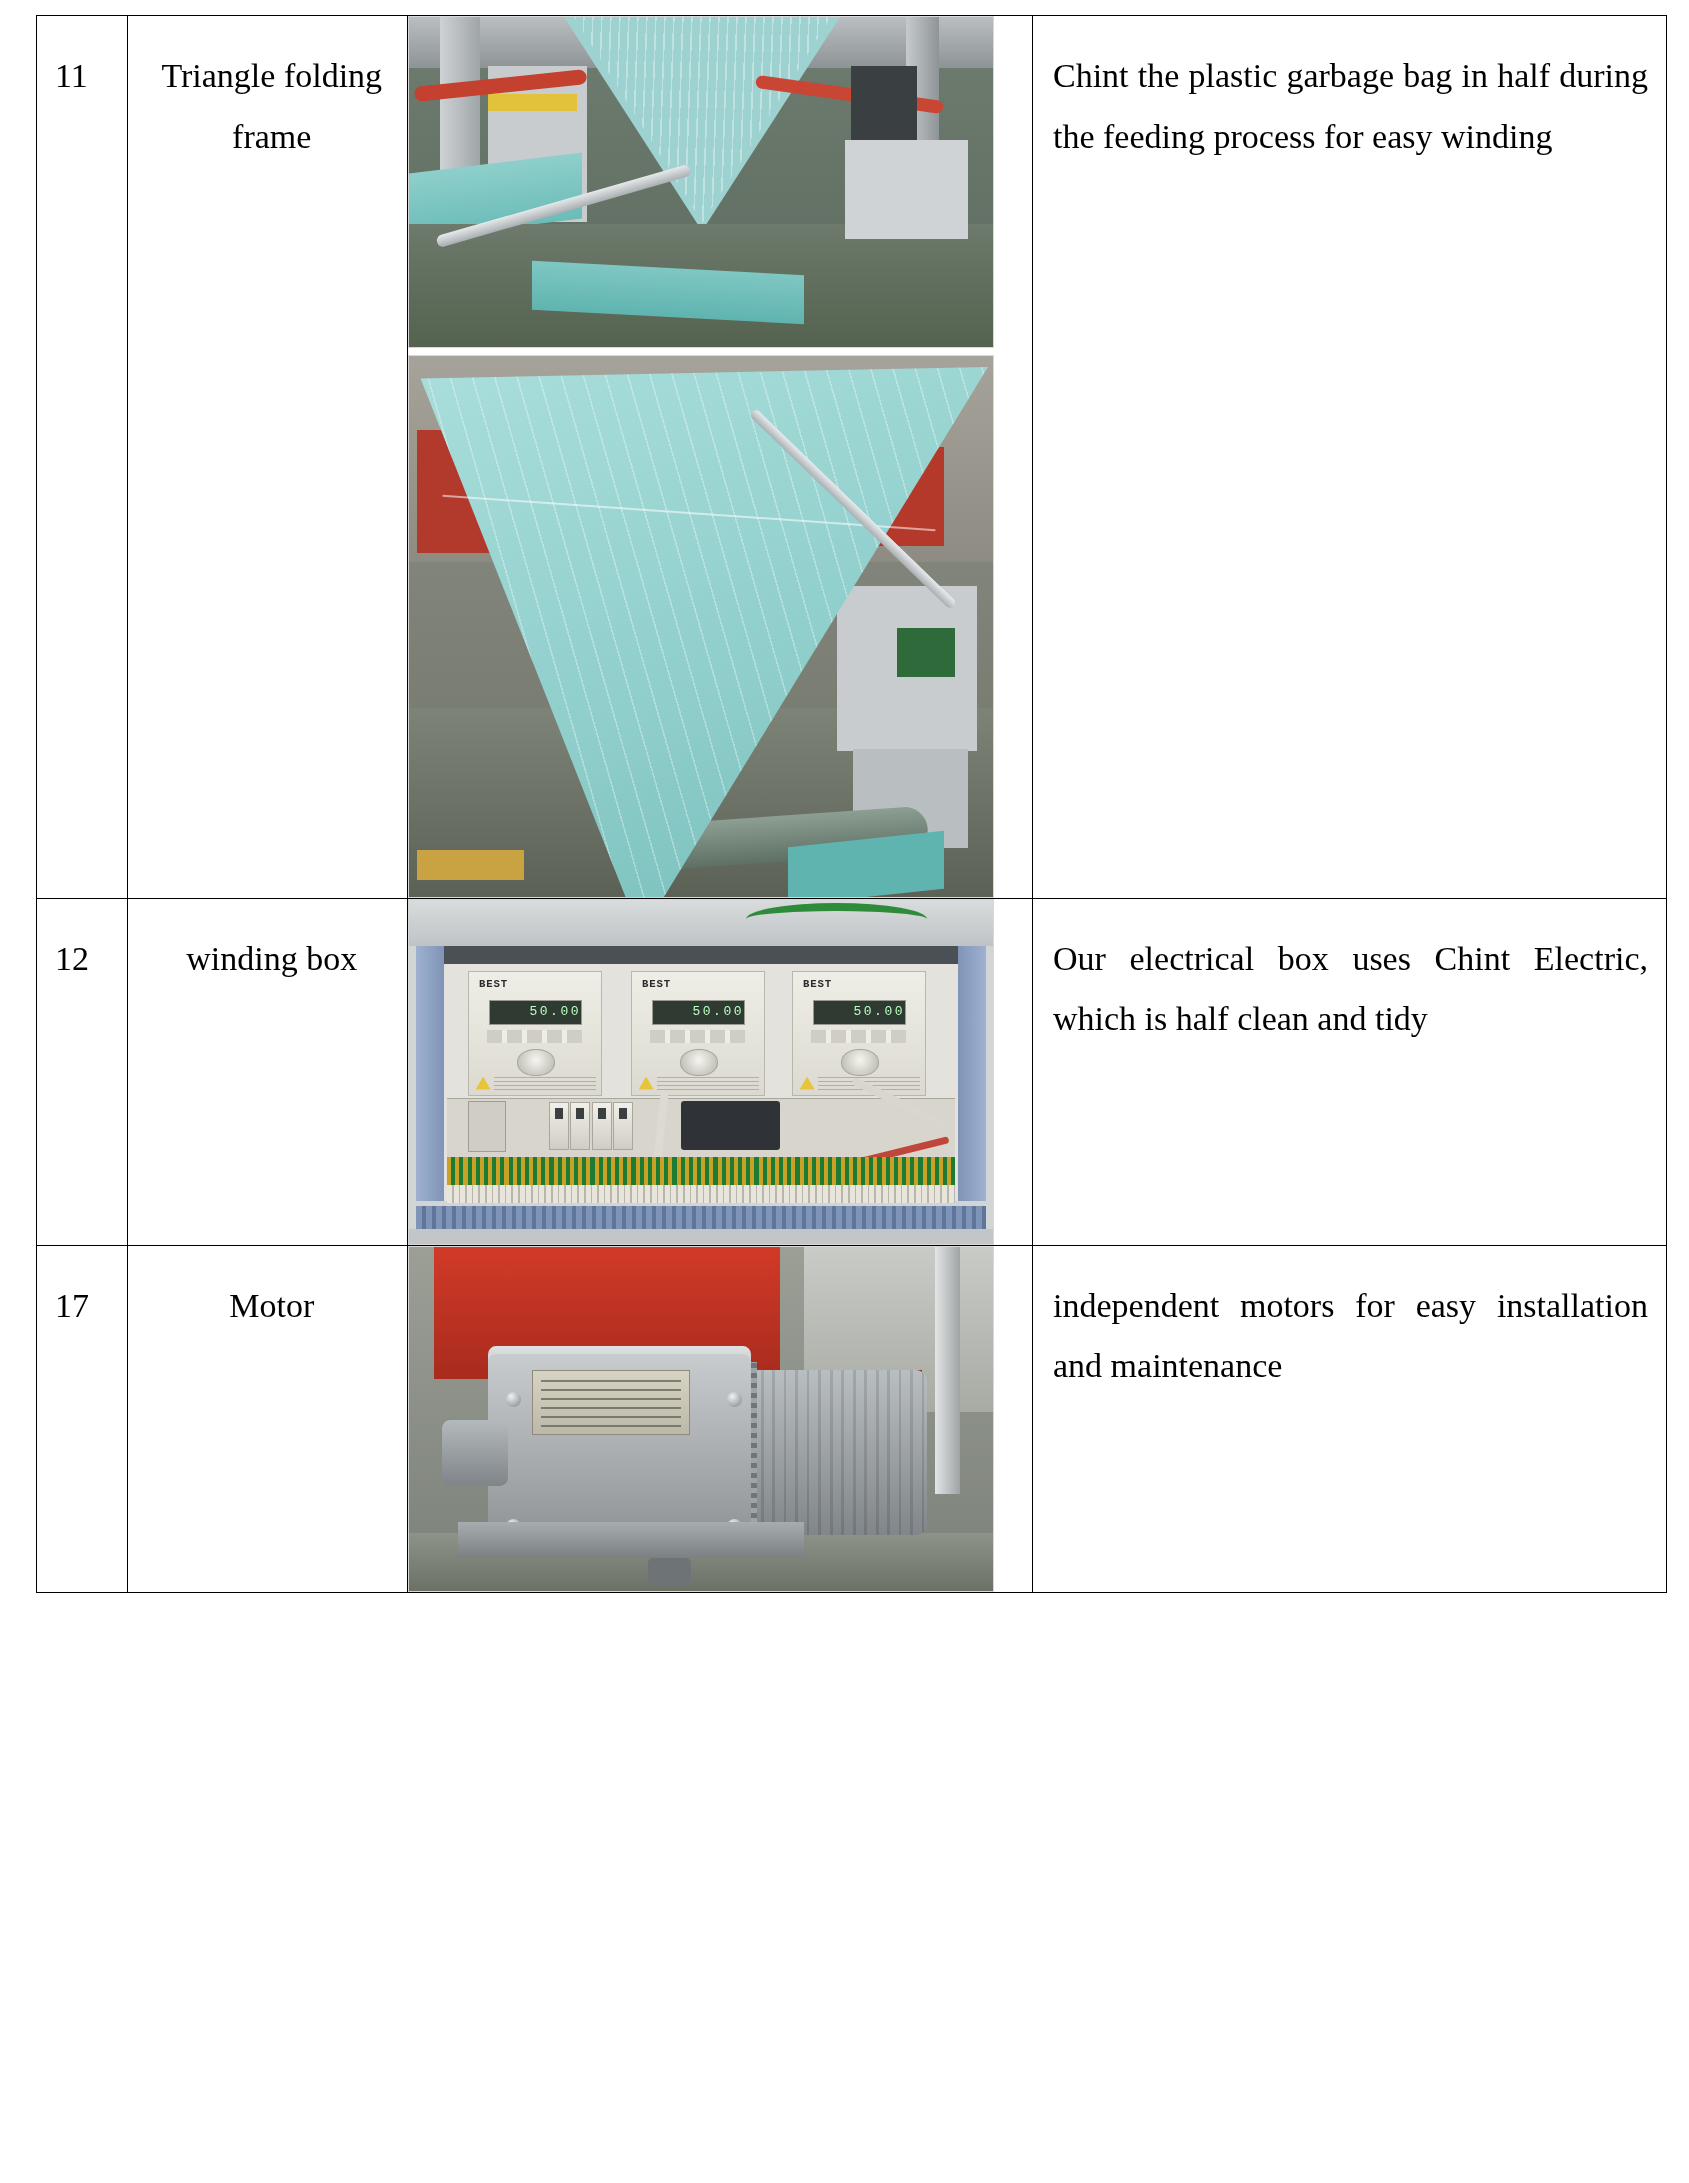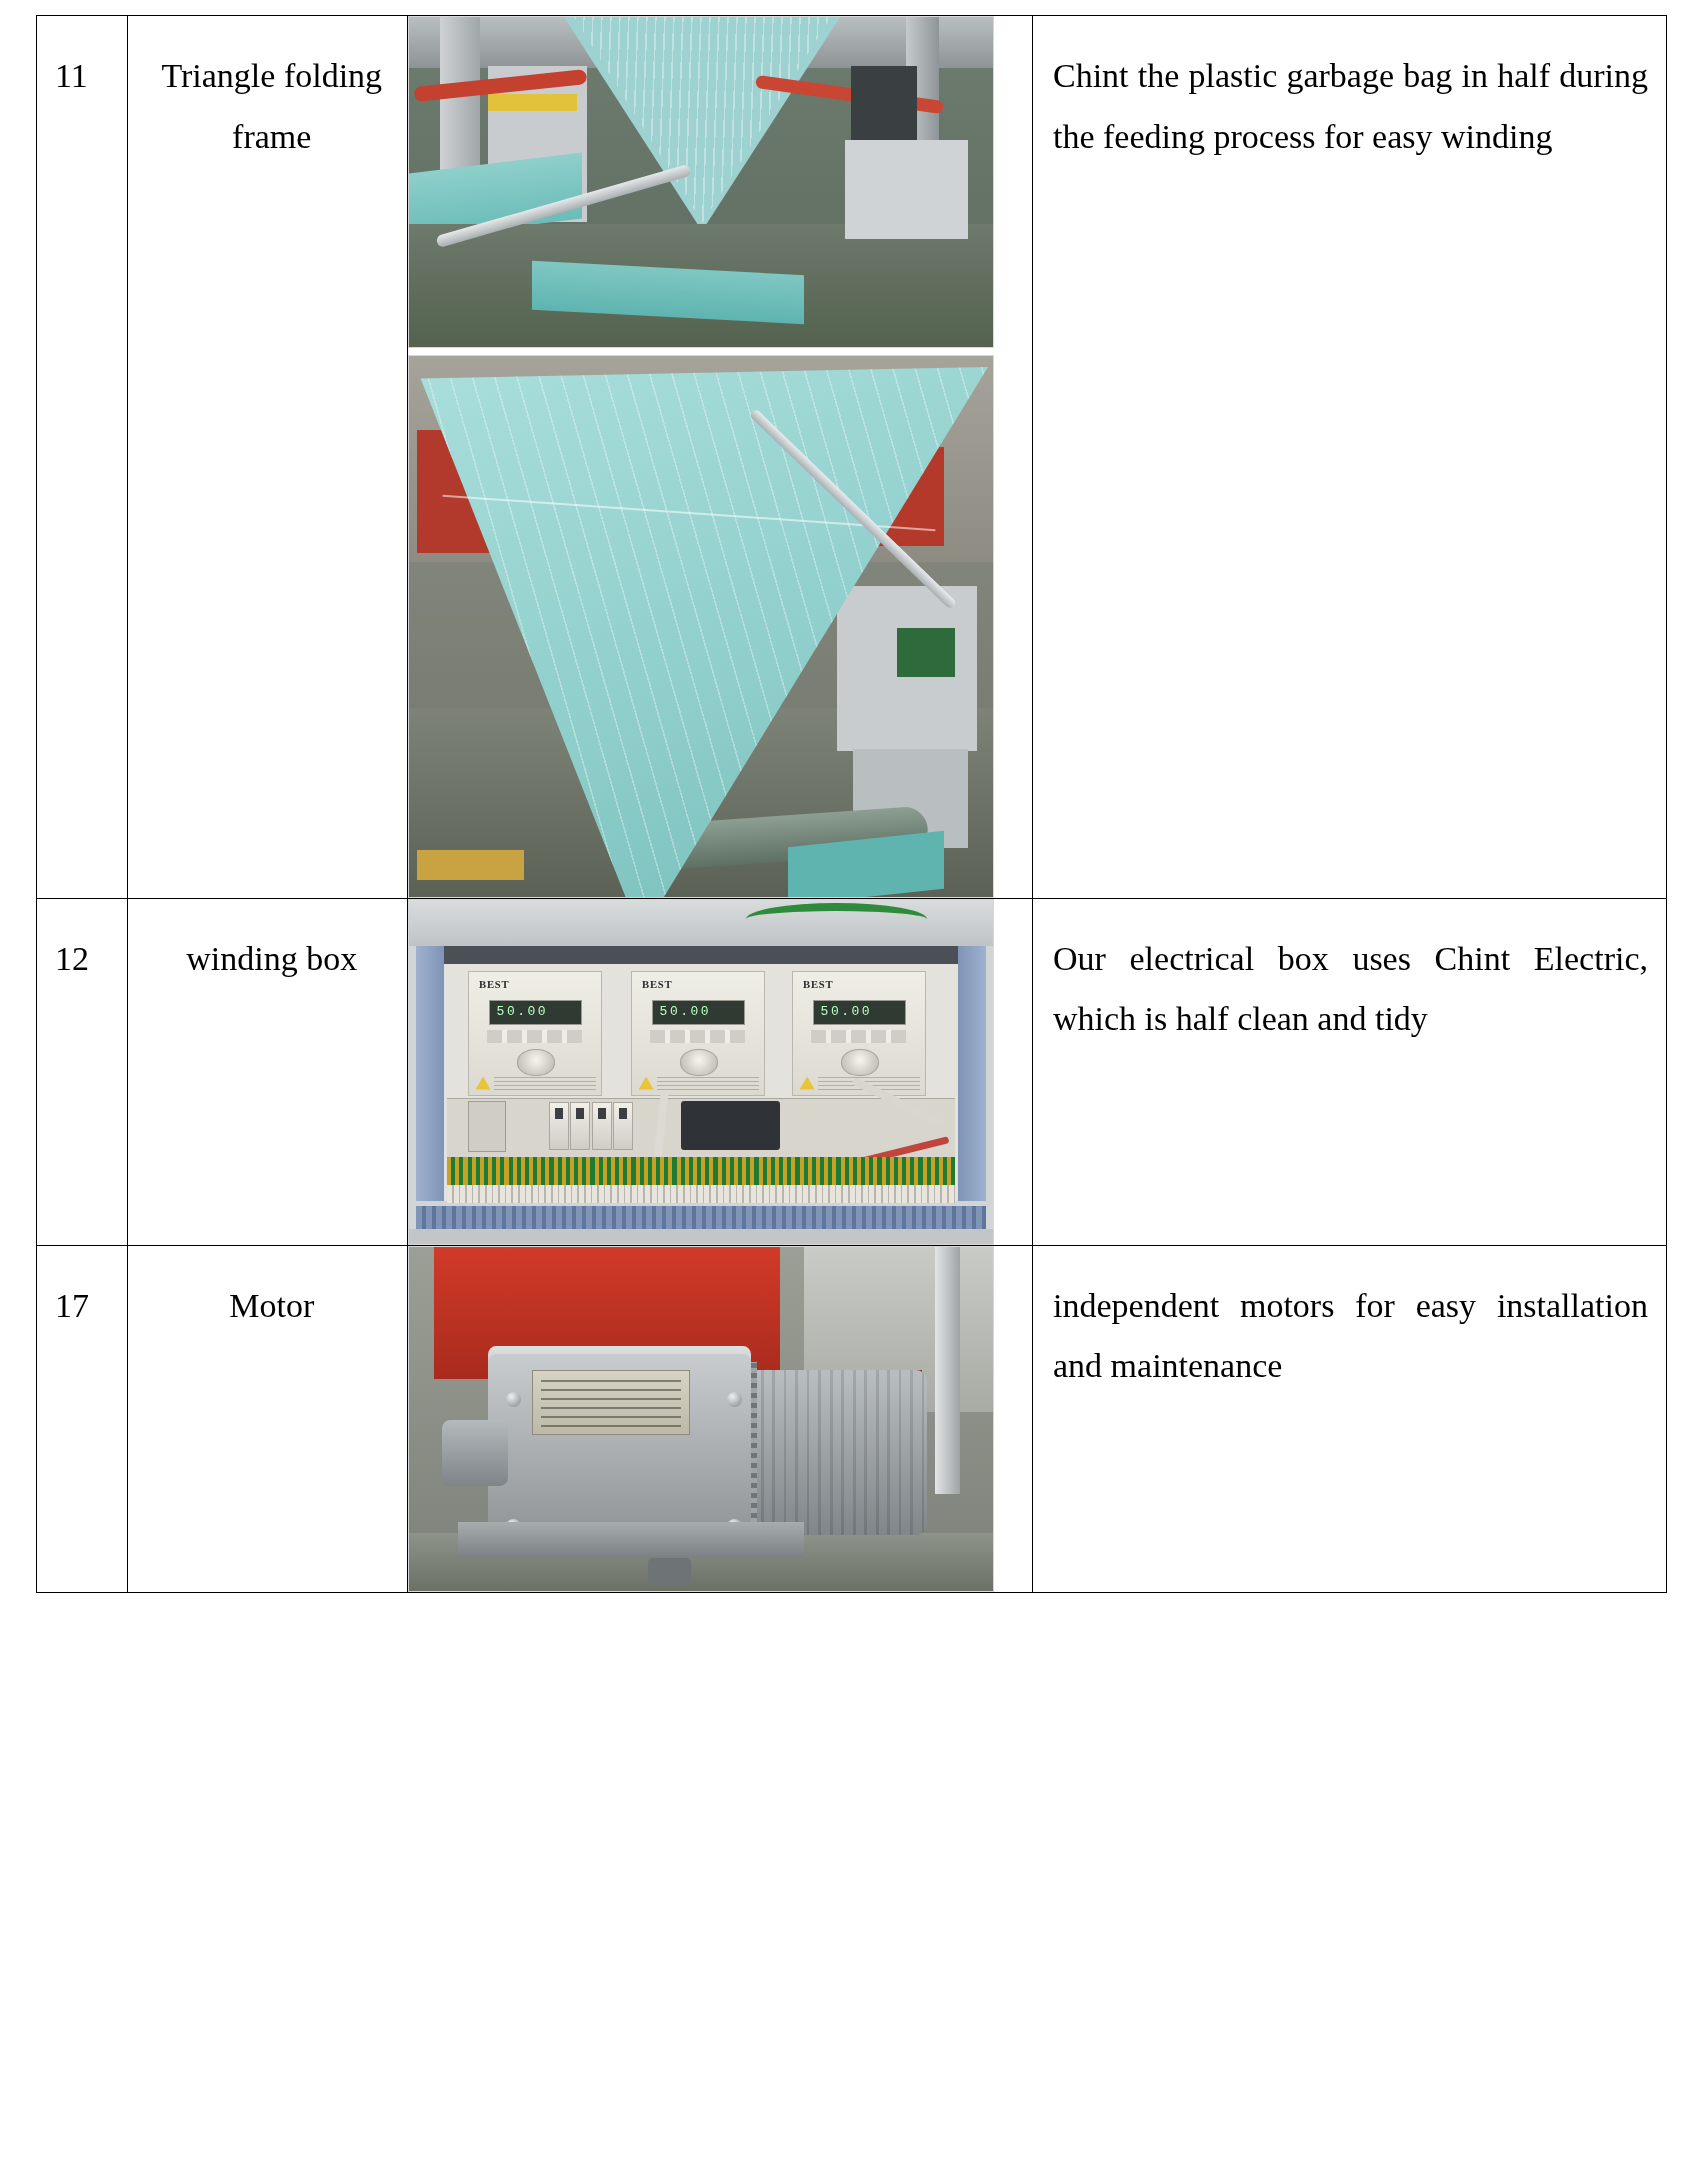--- a/index.html
+++ b/index.html
@@ -228,25 +228,25 @@
   .drive {
     position: absolute; top: 71px; width: 132px; height: 123px;
     background: linear-gradient(#efeee6,#dcdad0);
     border: 1.6px solid #b9b7ad;
   }
   .drive.d1 { left: 59px; }
   .drive.d2 { left: 222px; }
   .drive.d3 { left: 383px; }
   .drive .brand {
     position: absolute; left: 10px; top: 6.6px; font-size: 10.7px; font-weight: bold;
-    font-family: Liberation Serif, serif; color: #2b2b2b; letter-spacing: 0.8px;
+    font-family: Liberation Mono, monospace; color: #2b2b2b; letter-spacing: 0.8px;
   }
   .drive .screen {
     position: absolute; left: 20px; top: 28px; width: 91px; height: 23px;
-    background: #2f3a33; border: 1.6px solid #9a9a90;
+    background: #2f3a33; border: 1.6px solid #9a9a90; text-align: right;
   }
   .drive .digits {
     color: #b9ffc0; font-family: "Liberation Mono", monospace; font-size: 13px;
     letter-spacing: 2.5px; padding: 3.3px 0 0 6.6px;
   }
   .drive .btnrow {
     position: absolute; left: 18px; top: 58px; width: 95px; height: 13px;
     background: repeating-linear-gradient(90deg,#cfcdc4 0 15px, #efeee6 15px 20px);
   }
   .drive .knob {

